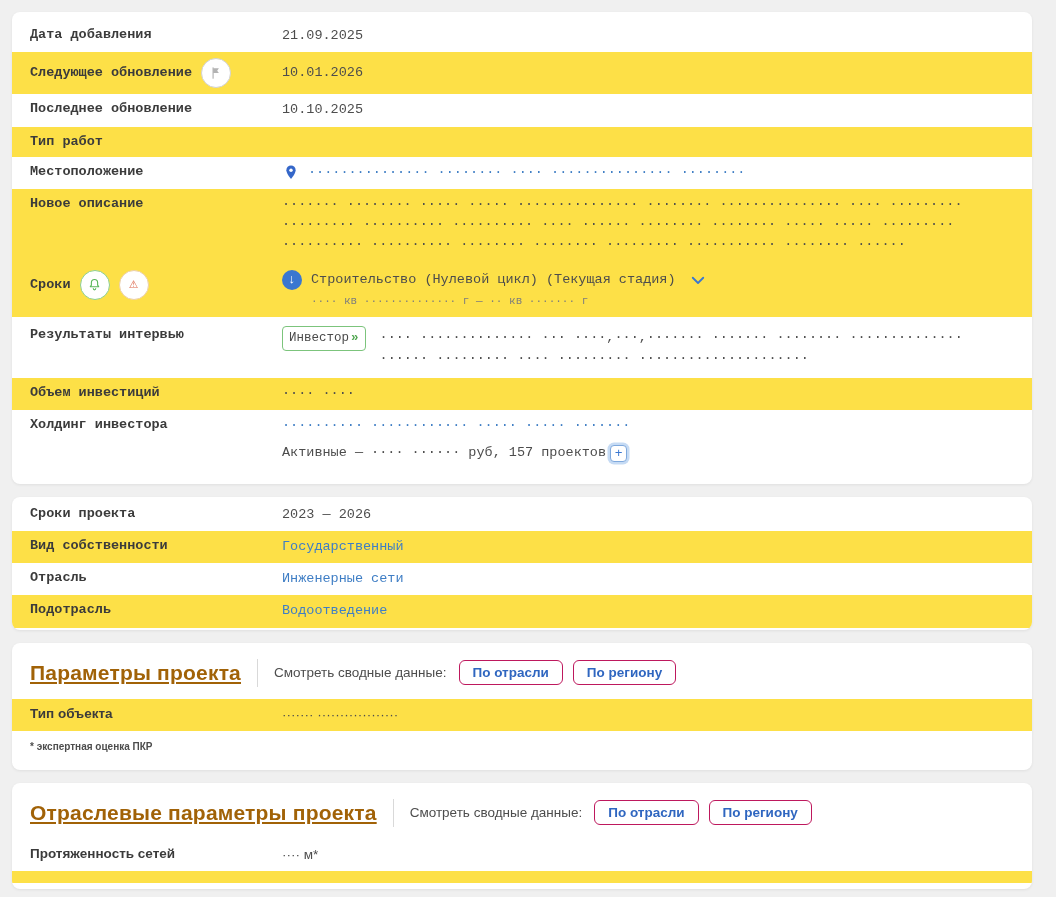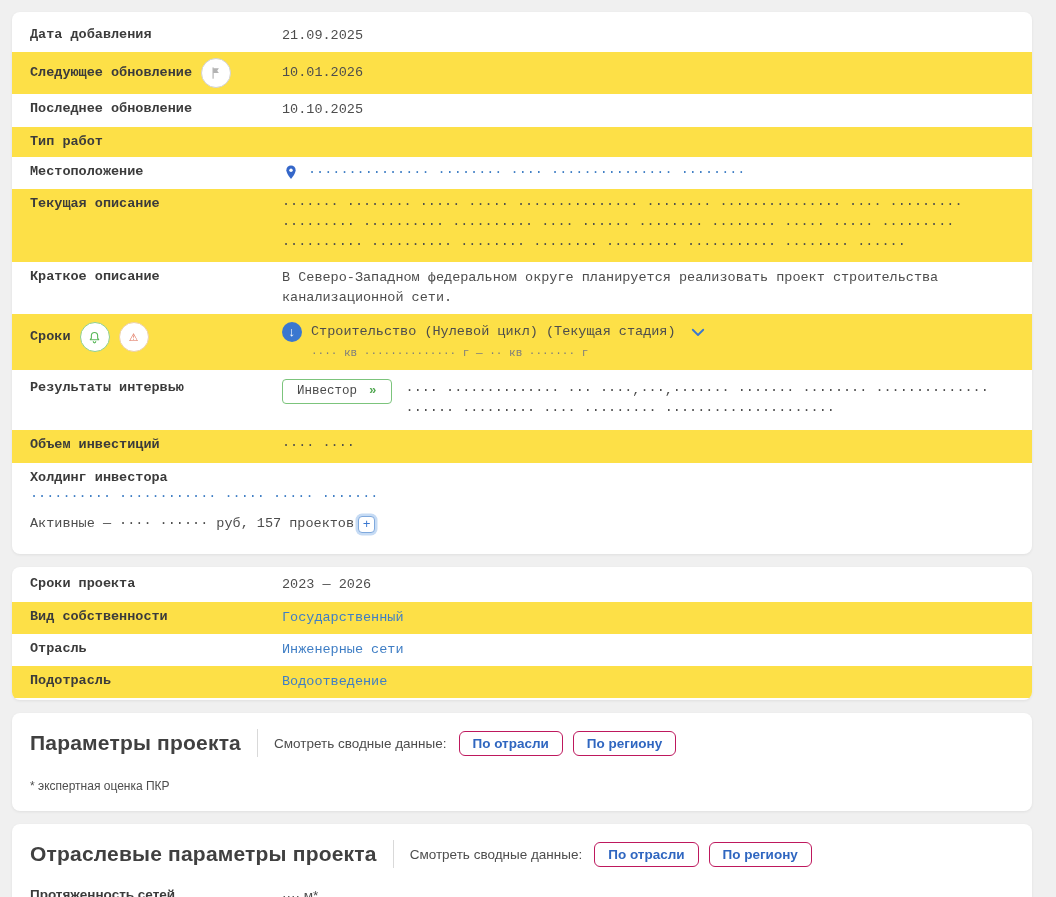--- a/index.html
+++ b/index.html
@@ -50,50 +50,50 @@
     display: inline-flex; align-items: center; justify-content: center;
     font-size: 13px; font-weight: 700; flex: none; line-height: 1;
   }
   .stage-title { color: #4d4d4d; }
   .chevron { display: inline-flex; cursor: pointer; margin-left: 4px; }
   .stage-dates { color: #7d7d7d; font-size: 11px; margin: 3px 0 0 29px; }
 
   
   .iv-line { display: flex; align-items: flex-start; gap: 14px; }
   .badge {
-    display: inline-flex; align-items: center; gap: 12px;
+    display: inline-flex; align-items: center; gap: 2px;
     border: 1px solid #7cc47c; border-radius: 4px;
-    padding: 2px 14px; font-size: 12.5px; color: #4a4a4a;
+    padding: 2px 6px; font-size: 12.5px; color: #4a4a4a;
     background: #fff; flex: none; cursor: pointer;
   }
   .badge .arr { color: #4ea64e; font-weight: 700; }
 
   
   .holding-active { margin-top: 7px; color: #4d4d4d; display: flex; align-items: center; }
   .plus-btn {
     display: inline-flex; align-items: center; justify-content: center;
     width: 17px; height: 17px; margin-left: 4px;
     border: 1px solid #7fa9dd; border-radius: 4px;
     box-shadow: 0 0 0 2.5px #c6dbf4;
     color: #3a77d0; background: #fff; font-size: 13px; line-height: 1;
     cursor: pointer;
   }
 
   
   .card-header { display: flex; align-items: center; padding: 16px 18px 12px; }
-  .card-title { font-size: 21px; font-weight: 700; color: #404040; letter-spacing: 0.2px; }
+  .card-title { font-size: 21px; font-weight: 700; color: #a16207; letter-spacing: 0.2px; text-decoration: underline; }
   .vdiv { width: 1px; height: 28px; background: #d9d9d9; margin: 0 16px; flex: none; }
   .summary-label { color: #4d4d4d; margin-right: 12px; }
   .btn-outline {
     font-family: "Liberation Sans", sans-serif;
     border: 1px solid #be185d; color: #2f66c0; background: #fff;
     border-radius: 6px; padding: 4px 13px; font-size: 13.5px; font-weight: 700;
     margin-right: 10px; cursor: pointer;
   }
-  .footnote { padding: 10px 18px 12px; color: #4d4d4d; font-size: 12px; }
+  .footnote { padding: 10px 18px 12px; color: #4d4d4d; font-size: 10px; font-weight: bold; }
 </style>
 </head>
 <body>
 
 <div class="card pad-v">
 
   <div class="row">
     <div class="row-label">
         <span>Дата добавления</span>
       </div>
@@ -136,31 +136,25 @@
           <path d="M12 2C8.5 2 5.8 4.7 5.8 8.2c0 4.6 6.2 11.6 6.2 11.6s6.2-7 6.2-11.6C18.2 4.7 15.5 2 12 2z" fill="#3567c9"></path>
           <circle cx="12" cy="8.2" r="2.3" fill="#fff"></circle>
         </svg>
       </span>
       <span class="link">··············· ········ ···· ··············· ········</span>
     </div>
   </div>
 
   <div class="row alt">
     <div class="row-label">
-        <span>Текущая описание</span>
+        <span>Новое описание</span>
       </div>
     <div class="row-value muted-dots">······· ········ ····· ····· ··············· ········ ··············· ···· ········· ········· ·········· ·········· ···· ······ ········ ········ ····· ····· ········· ·········· ·········· ········ ········ ········· ··········· ········ ······</div>
   </div>
 
-  <div class="row">
-    <div class="row-label">
-        <span>Краткое описание</span>
-      </div>
-    <div class="row-value">В Северо-Западном федеральном округе планируется реализовать проект строительства канализационной сети.</div>
-  </div>
 
   <div class="row alt" style="padding-top:8px;padding-bottom:8px;">
     <div class="row-label">
       <span>Сроки</span>
       <span class="icon-circle bell-circle">
         <svg width="15" height="15" viewBox="0 0 24 24" fill="none" stroke="#5cb85c" stroke-width="1.8" stroke-linecap="round" stroke-linejoin="round">
           <path d="M12 4a5 5 0 0 0-5 5v4l-1.7 2.5h13.4L17 13V9a5 5 0 0 0-5-5z"></path>
           <path d="M10 18.5a2 2 0 0 0 4 0"></path>
         </svg>
       </span>
@@ -199,21 +193,21 @@
     </div>
   </div>
 
   <div class="row alt">
     <div class="row-label">
         <span>Объем инвестиций</span>
       </div>
     <div class="row-value">···· ····</div>
   </div>
 
-  <div class="row" style="padding-bottom:12px;flex-direction:column;">
+  <div class="row" style="padding-bottom:12px;">
     <div class="row-label">
         <span>Холдинг инвестора</span>
       </div>
     <div class="row-value">
       <span class="link">·········· ············ ····· ····· ·······</span>
       <div class="holding-active">
         <span>Активные — ···· ······ руб, 157 проектов</span>
         <span class="plus-btn">
           <span>+</span>
         </span>
@@ -250,20 +244,26 @@
 </div>
 
 <div class="card" style="padding-bottom:6px;">
   <div class="card-header">
     <span class="card-title">Параметры проекта</span>
     <span class="vdiv"></span>
     <span class="summary-label">Смотреть сводные данные:</span>
     <button class="btn-outline">По отрасли</button>
     <button class="btn-outline">По региону</button>
   </div>
+  <div class="row alt">
+    <div class="row-label">
+        <span>Тип объекта</span>
+      </div>
+    <div class="row-value muted-dots">······· ··················</div>
+  </div>
   <div class="footnote">* экспертная оценка ПКР</div>
 </div>
 
 <div class="card" style="padding-bottom:6px;">
   <div class="card-header">
     <span class="card-title">Отраслевые параметры проекта</span>
     <span class="vdiv"></span>
     <span class="summary-label">Смотреть сводные данные:</span>
     <button class="btn-outline">По отрасли</button>
     <button class="btn-outline">По региону</button>

